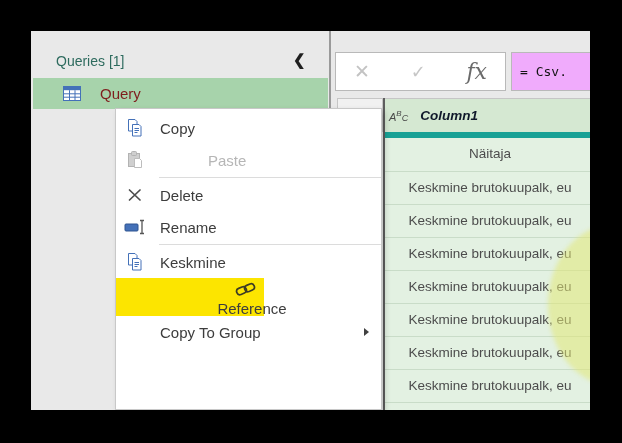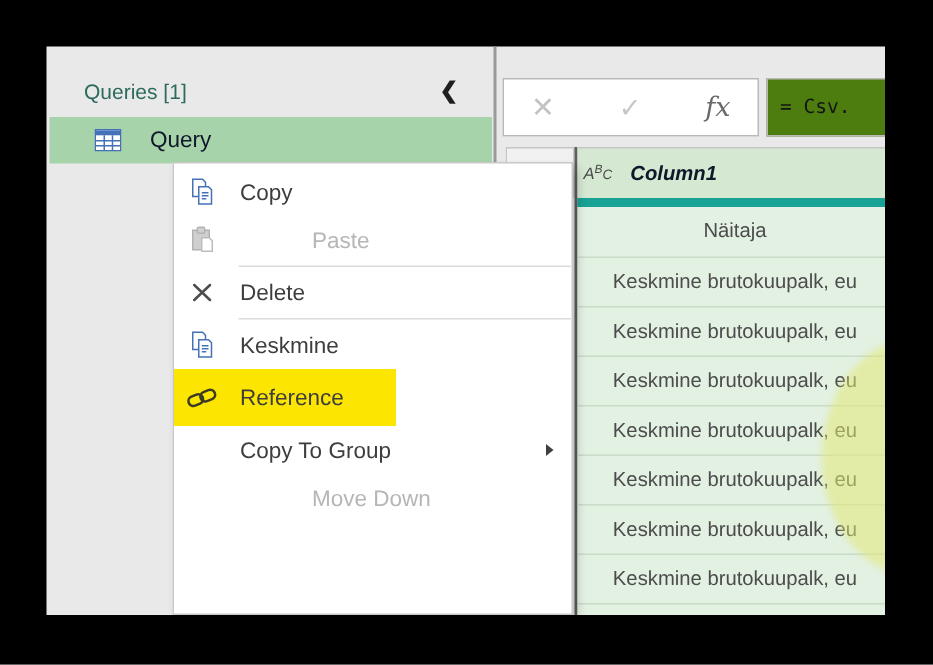--- a/index.html
+++ b/index.html
@@ -5,29 +5,29 @@
   * { margin:0; padding:0; box-sizing:border-box; }
   body { background:#222; font-family:"Liberation Sans", sans-serif; }
   .stage { position:relative; width:622px; height:443px; background:#000000; overflow:hidden; }
   .content { position:absolute; left:31px; top:31px; width:559px; height:379px; background:#e9e9e9; overflow:hidden; }
 
   
   .pane-title { position:absolute; left:25px; top:22px; font-size:14px; color:var(--pane_title_green,#2e6b5e); }
   .collapse { position:absolute; left:262px; top:20px; font-size:15px; font-weight:bold; color:#1f1f1f; cursor:pointer; }
   .query-row { position:absolute; left:2px; top:47px; width:295px; height:31px; background:var(--selection_green,#a7d3ab); display:flex; align-items:center; }
   .query-row .tbl-icon { margin-left:30px; width:18px; height:15px; display:inline-flex; }
-  .query-row .q-label { margin-left:19px; font-size:15px; color:#0f172a; }
+  .query-row .q-label { margin-left:19px; font-size:15px; color:#7f1d1d; }
   .pane-divider { position:absolute; left:298px; top:0; width:2px; height:100%; background:#9a9a9a; }
 
   
   .fxbox { position:absolute; left:304px; top:21px; width:171px; height:39px; background:#fff; border:1px solid #b9b9b9; display:flex; align-items:center; justify-content:space-between; padding:0 18px; }
   .fx-cancel { font-size:19px; color:#c3c3c3; }
   .fx-check  { font-size:18px; color:#c6c6c6; }
-  .fx-fx     { font-family:"DejaVu Serif", serif; font-style:italic; font-size:18px; color:#6a6a6a; }
-  .formula { position:absolute; left:480px; top:21px; width:84px; height:39px; background:#4d7c0f; border:1px solid #b9b9b9; font-family:"DejaVu Sans Mono", monospace; font-size:13px; color:#141414; line-height:37px; padding-left:8px; white-space:pre; }
+  .fx-fx     { font-family:"DejaVu Serif", serif; font-style:italic; font-size:22px; color:#6a6a6a; }
+  .formula { position:absolute; left:480px; top:21px; width:84px; height:39px; background:#f0abfc; border:1px solid #b9b9b9; font-family:"DejaVu Sans Mono", monospace; font-size:13px; color:#141414; line-height:37px; padding-left:8px; white-space:pre; }
 
   
   .grid { position:absolute; left:306px; top:67px; width:253px; height:312px; overflow:hidden; }
   .corner-cell { position:absolute; left:0; top:0; width:46px; height:34px; background:#f1f1f1; border:1px solid #c6c6c6; }
   .col1 { position:absolute; left:46px; top:0; width:207px; height:100%; border-left:2px solid #5e5e5e; }
   .col-header { height:34px; background:var(--header_green,#d5e8d2); border-top:1px solid #c6c6c6; display:flex; align-items:center; padding-left:4px;font-style:italic; }
   .abc { color:#4a4a4a; font-size:11px; white-space:nowrap; }
   .abc .a { font-size:11px; }
   .abc .b { font-size:8px; vertical-align:super; }
   .abc .c { font-size:9px; }
@@ -35,21 +35,21 @@
   .quality-bar { height:6px; background:var(--quality_bar_teal,#18a195); }
   .trow { height:33px; background:var(--row_green,#e3f1e2); border-top:1px solid #c9dcc8; font-size:13.5px; color:#4c4c4c; line-height:32px; padding-left:5px; white-space:nowrap; overflow:hidden;text-align:center; }
   .trow:first-child { border-top:none; }
 
   
   .blob { position:absolute; left:517px; top:194px; width:128px; height:160px; border-radius:50%; background:rgba(226,232,118,0.55); filter:blur(2px); z-index:5; pointer-events:none; }
 
   
   .menu { position:absolute; left:84px; top:77px; width:267px; height:302px; background:#ffffff; border:1px solid #c8c8c8; box-shadow:3px 3px 6px rgba(0,0,0,0.18); z-index:10; padding-top:3px; overflow:hidden; }
   .mi { height:32px; display:flex; align-items:center; padding-left:7px; position:relative; }
-  .mi.hl { height:38px; background:linear-gradient(to right, var(--menu_highlight_yellow,#fce500) 0, var(--menu_highlight_yellow,#fce500) 148px, transparent 148px); }
+  .mi.hl { height:38px; background:linear-gradient(to right, var(--menu_highlight_yellow,#fce500) 0, var(--menu_highlight_yellow,#fce500) 148px, transparent 148px);flex-direction:column; }
   .mi-icon { width:24px; height:22px; margin-right:13px; display:flex; align-items:center; justify-content:center; flex:none; }
   .mi-label { font-size:15px; color:#3d3d3d; }
   .mi.disabled .mi-label { color:#b6b6b6;margin-left:48px; }
   .mi-arrow { margin-left:auto; margin-right:12px; width:0; height:0; border-left:5px solid #404040; border-top:4px solid transparent; border-bottom:4px solid transparent; display:none; }
   .mi.has-sub .mi-arrow { display:block; }
   .msep { height:1px; background:#dcdcdc; margin:1px 0 1px 43px; }
 </style>
 </head>
 <body>
 
@@ -129,20 +129,30 @@
         <div class="msep"></div>
         <div class="mi">
     <span class="mi-icon">
             <svg width="18" height="18" viewBox="0 0 18 18">
               <path d="M3.5 4l10.5 10M14 4L3.5 14" stroke="#4d4d4d" stroke-width="1.7" stroke-linecap="round" fill="none"></path>
             </svg>
           </span>
     <span class="mi-label">Delete</span>
 
   </div>
+        <div class="mi">
+    <span class="mi-icon">
+            <svg width="22" height="20" viewBox="0 0 22 20">
+              <rect x="1" y="7" width="13" height="7" rx="1" fill="#4471b8" stroke="#2f5591"></rect>
+              <path d="M16 3.5h4M18 3.5v13M16 16.5h4" stroke="#555" stroke-width="1.3" fill="none"></path>
+            </svg>
+          </span>
+    <span class="mi-label">Rename</span>
+
+  </div>
         <div class="msep"></div>
         <div class="mi">
     <span class="mi-icon">
             <svg width="20" height="20" viewBox="0 0 20 20" fill="none">
               <path d="M3.5 1.5h6.5l2 2v9.5h-8.5z" fill="#fff" stroke="#4471b8"></path>
               <path d="M7.5 6.5h6.5l2 2v9.5h-8.5z" fill="#fff" stroke="#4471b8"></path>
               <path d="M9.5 10.5h4.5M9.5 12.5h4.5M9.5 14.5h3" stroke="#4471b8"></path>
             </svg>
           </span>
     <span class="mi-label">Keskmine</span>
@@ -156,21 +166,16 @@
             </svg>
           </span>
     <span class="mi-label">Reference</span>
 
   </div>
         <div class="mi has-sub">
     <span class="mi-icon"></span>
     <span class="mi-label">Copy To Group</span>
     <span class="mi-arrow"></span>
   </div>
-        <div class="mi disabled">
-    <span class="mi-icon"></span>
-    <span class="mi-label">Move Down</span>
-
-  </div>
       </div>
 
   </div>
 </div>
 
 </body></html>

